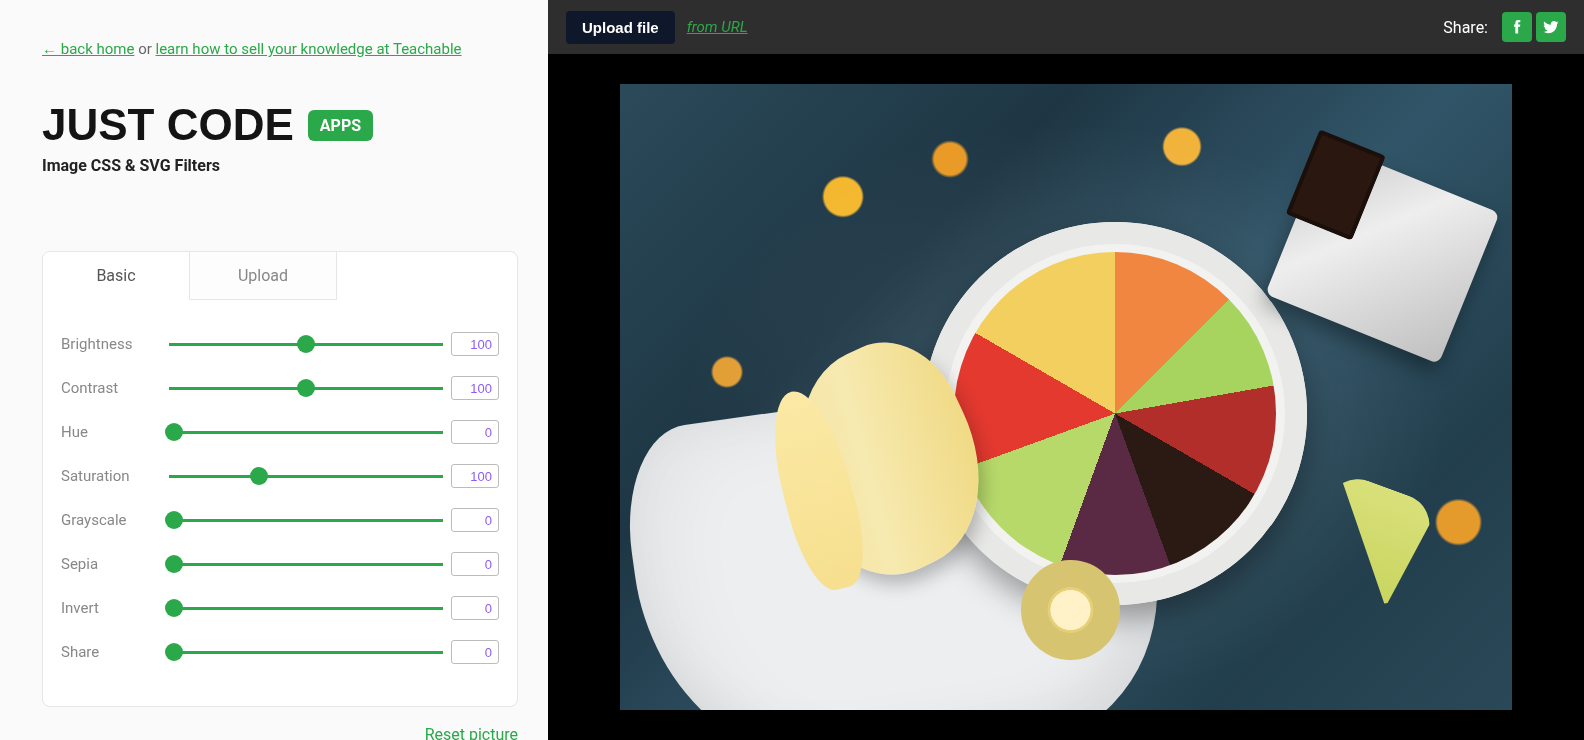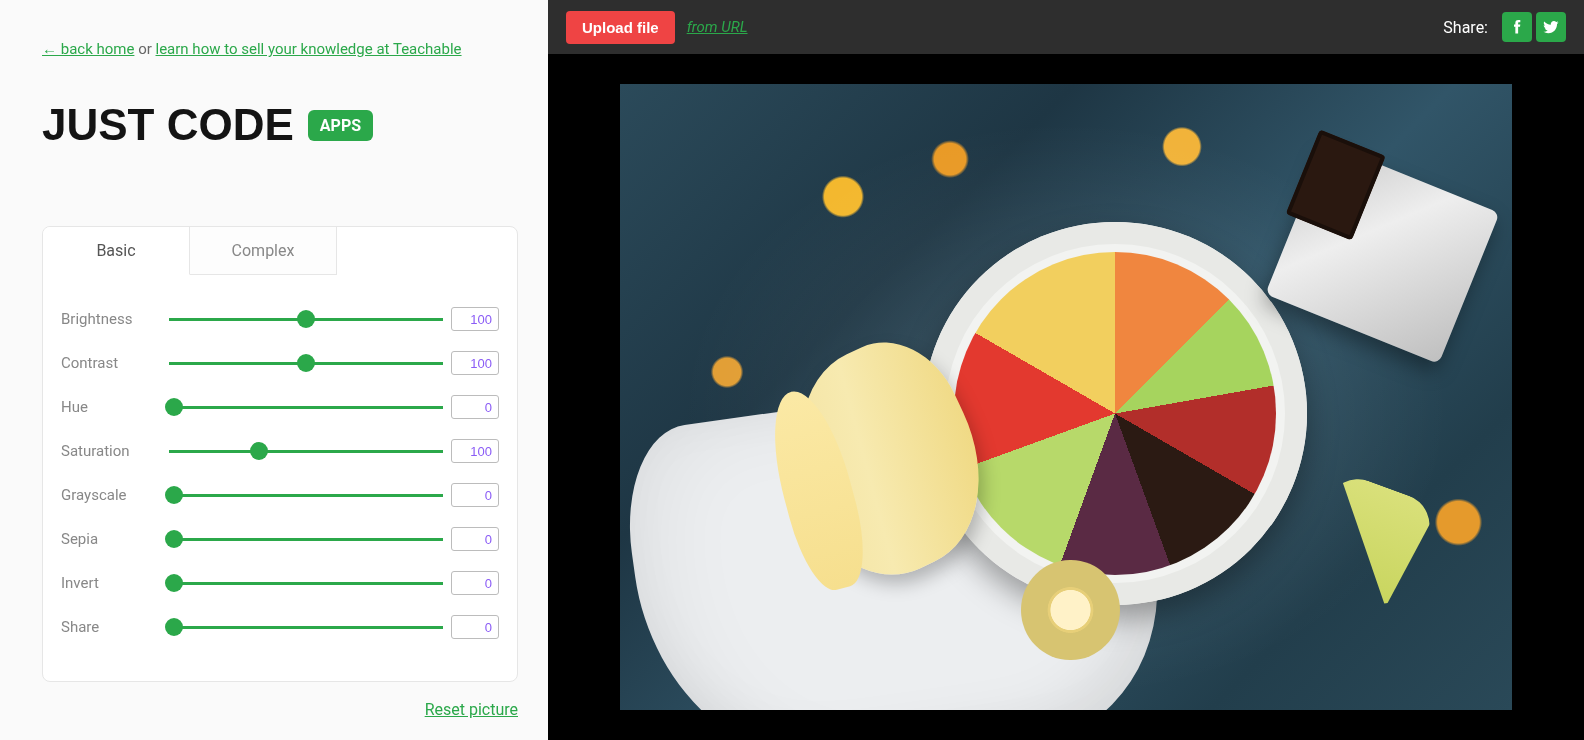--- a/index.html
+++ b/index.html
@@ -28,21 +28,21 @@
 .slider-track { flex: 1; position: relative; height: 3px; background: #2ba84a; margin: 0 8px; }
 .slider-thumb { position: absolute; top: 50%; width: 18px; height: 18px; background: #2ba84a; border-radius: 50%; transform: translate(-50%, -50%); }
 .slider-input { width: 48px; height: 24px; border: 1px solid #bcbcbc; border-radius: 3px; font-size: 13px; padding: 0 6px; color: #8b5cf6; text-align: right; }
 
 .reset-row { text-align: right; margin-top: 18px; }
 .reset-link { color: #2ba84a; text-decoration: underline; font-size: 16px; }
 
 
 .right-panel { flex: 1; display: flex; flex-direction: column; background: #000; }
 .topbar { height: 54px; background: #2e2e2e; display: flex; align-items: center; padding: 0 18px; }
-.upload-btn { background: #ef4444; color: #fff; border: none; border-radius: 4px; padding: 8px 16px; font-size: 15px; font-weight: 600; }
+.upload-btn { background: #0f172a; color: #fff; border: none; border-radius: 4px; padding: 8px 16px; font-size: 15px; font-weight: 600; }
 .from-url { color: #2ba84a; text-decoration: underline; margin-left: 12px; font-size: 15px; font-style: italic; }
 .topbar-spacer { flex: 1; }
 .share-label { color: #fff; font-size: 16px; margin-right: 10px; }
 .share-btn { width: 30px; height: 30px; background: #2ba84a; border-radius: 4px; display: inline-flex; align-items: center; justify-content: center; margin-left: 4px; }
 .share-btn svg { width: 18px; height: 18px; fill: #fff; }
 
 .preview-area { flex: 1; background: #000; display: flex; align-items: center; justify-content: center; padding: 30px 72px; }
 .preview-img { width: 100%; height: 100%; position: relative; background: #24404e; overflow: hidden; }
 
 
@@ -88,25 +88,26 @@
   <div class="nav-line">
     <a href="#">← back home</a>
     <span class="sep">or</span>
     <a href="#">learn how to sell your knowledge at Teachable</a>
   </div>
 
   <div class="logo-row">
     <div class="logo-text">JUST CODE</div>
     <div class="badge-apps">APPS</div>
   </div>
+  <div class="subtitle">Image CSS &amp; SVG Filters</div>
 
   <div class="tabs-panel">
     <div class="tab-row">
       <div class="tab active">Basic</div>
-      <div class="tab">Complex</div>
+      <div class="tab">Upload</div>
     </div>
     <div class="tab-body" id="slider-container">
         <div class="slider-row">
           <div class="slider-label">Brightness</div>
           <div class="slider-track">
             <div class="slider-thumb" style="left: 50%;"></div>
           </div>
           <input class="slider-input" type="text" value="100" style="">
         </div>
         <div class="slider-row">

